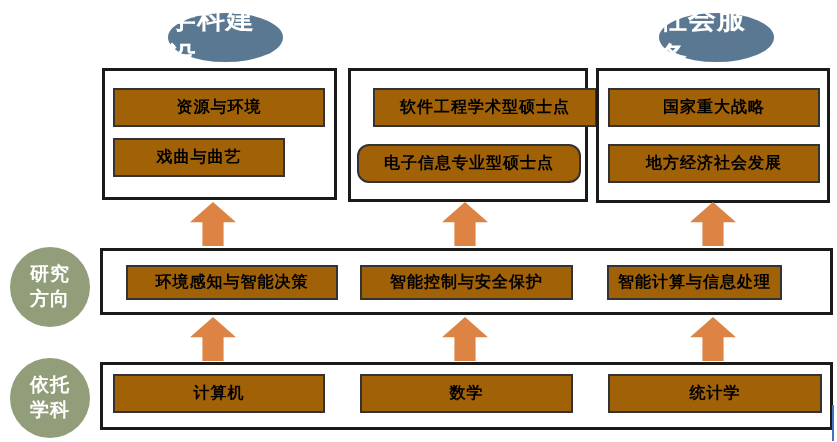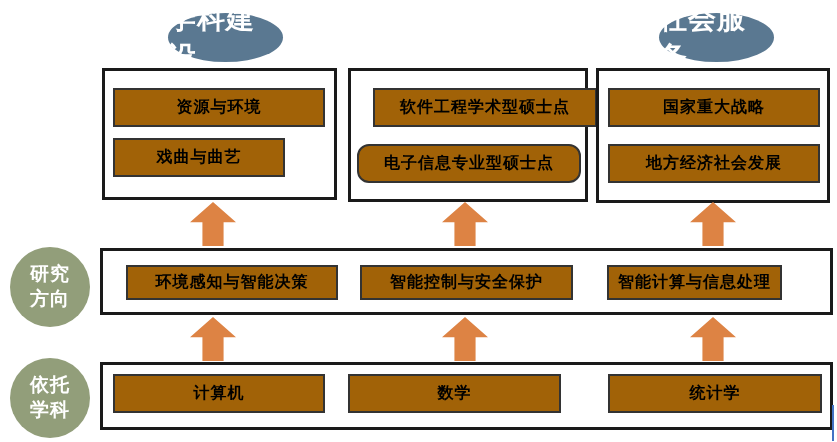--- a/index.html
+++ b/index.html
@@ -61,21 +61,21 @@
   </div>
 
   <div class="outer-box" style="left:100px;top:248px;width:733px;height:67px;">
     <div class="inner-box" style="left:23px;top:14px;width:212px;height:35px;">环境感知与智能决策</div>
     <div class="inner-box" style="left:257px;top:14px;width:213px;height:35px;">智能控制与安全保护</div>
     <div class="inner-box" style="left:504px;top:14px;width:175px;height:35px;">智能计算与信息处理</div>
   </div>
 
   <div class="outer-box" style="left:100px;top:362px;width:733px;height:68px;">
     <div class="inner-box" style="left:10px;top:9px;width:212px;height:39px;">计算机</div>
-    <div class="inner-box" style="left:245px;top:9px;width:213px;height:39px;">数学</div>
+    <div class="inner-box" style="left:257px;top:9px;width:213px;height:39px;">数学</div>
     <div class="inner-box" style="left:505px;top:9px;width:214px;height:39px;">统计学</div>
   </div>
 
   <div class="arrow-up" style="left:190px;top:202px;"></div>
   <div class="arrow-up" style="left:442px;top:202px;"></div>
   <div class="arrow-up" style="left:690px;top:202px;"></div>
 
   <div class="arrow-up" style="left:190px;top:317px;"></div>
   <div class="arrow-up" style="left:442px;top:317px;"></div>
   <div class="arrow-up" style="left:690px;top:317px;"></div>

